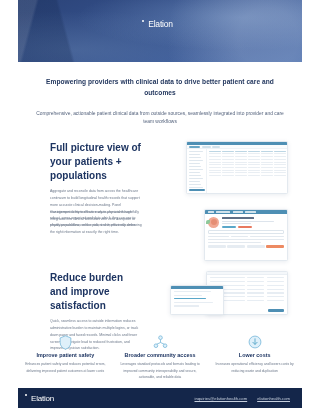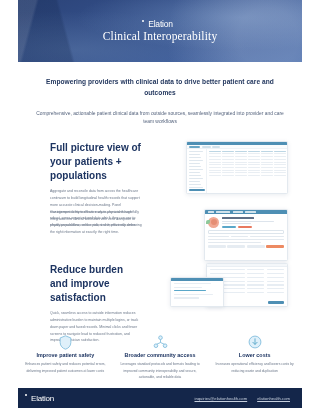--- a/index.html
+++ b/index.html
@@ -153,21 +153,20 @@
 
 <div class="page">
 
   <div class="hero">
     <div class="hero-logo">
       <span class="logo-mark">
         <span class="lm-dot"></span>
           <span>Elation</span>
       </span>
     </div>
-    <div class="hero-title">Clinical Interoperability</div>
   </div>
 
   <div class="intro">
     <div class="intro-head">Empowering providers with clinical data to drive better patient care and outcomes</div>
     <div class="intro-sub">Comprehensive, actionable patient clinical data from outside sources, seamlessly integrated into provider and care team workflows</div>
   </div>
 
   <div class="feature" style="top:141px;">
     <div class="f-text">
       <div class="f-title">Full picture view of your patients + populations</div>
@@ -330,21 +329,21 @@
           <u></u>
             <u></u>
             <u></u>
             <u class="or"></u>
         </div>
 
       </div>
     </div>
   </div>
 
-  <div class="feature" style="top:263px;">
+  <div class="feature" style="top:271px;">
     <div class="f-text">
       <div class="f-title">Reduce burden and improve satisfaction</div>
       <div class="f-body">Quick, seamless access to outside information reduces administrative burden to maintain multiple logins, or track down paper and faxed records. Minimal clicks and fewer screens to navigate lead to reduced frustration, and improved physician satisfaction.</div>
     </div>
     <div class="f-shot">
       <div class="shot3wrap">
         <div class="shot s3-back">
           <div class="s3-hd"></div>
           <div class="s3-rows">
             <div class="rr">

